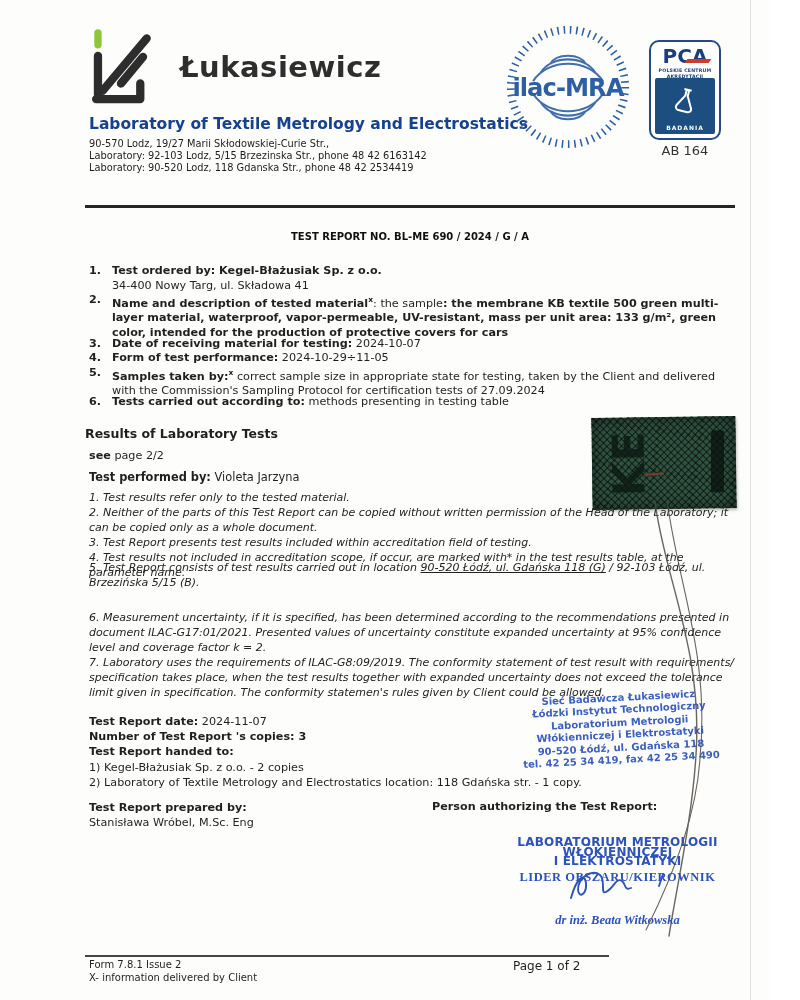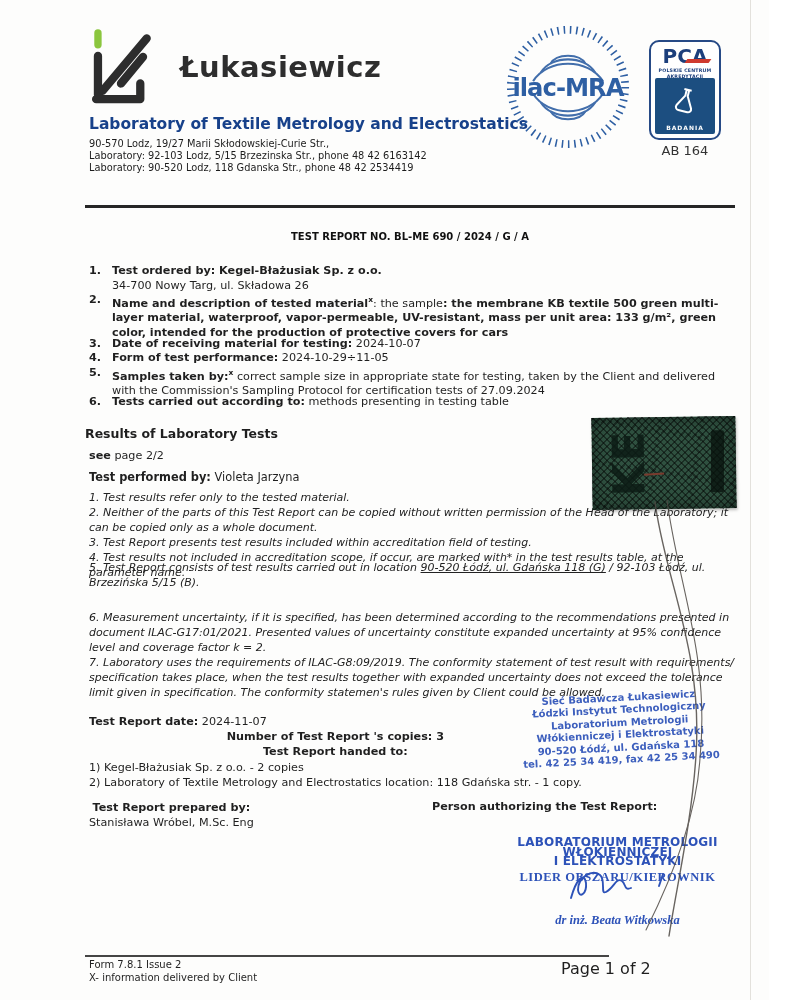--- a/index.html
+++ b/index.html
@@ -25,21 +25,21 @@
   .pca-sub{font-size:4.7px;font-weight:bold;color:#1c3f7c;line-height:1.3;letter-spacing:.2px;margin-top:2px;}
   .pca-dark{position:absolute;left:4px;right:4px;bottom:4px;height:56px;background:#1c4e80;border-radius:2px;}
   .pca-dark .badge-label{position:absolute;bottom:3px;width:100%;font-size:6px;font-weight:bold;
        color:#fff;letter-spacing:1px;}
   .ab{left:649px;top:143px;width:72px;text-align:center;font-size:13px;color:#333;}
 
   
   .doc-title{left:85px;top:231px;width:650px;text-align:center;font-size:10px;font-weight:bold;color:#111;}
   .item{left:89px;width:648px;padding-left:23px;box-sizing:border-box;font-size:11.2px;line-height:14.6px;}
   .item .num{position:absolute;left:0;font-weight:bold;}
-  .b{font-weight:bold;text-align:center;}
+  .b{font-weight:bold;}
   sup{font-size:7.5px;font-weight:bold;}
 
   
   .results-head{left:85px;top:426px;width:650px;text-align:left;font-size:12.5px;font-weight:bold;}
   .see-line{left:89px;top:449px;font-size:11.2px;}
   .performed{left:89px;top:470px;font-size:11.4px;}
 
   
   .note{left:89px;width:650px;font-size:11px;line-height:15px;font-style:italic;color:#222;}
   .note u{text-decoration:underline;}
@@ -69,21 +69,21 @@
   .stamp2 .s-big{font-size:12.5px;font-weight:bold;font-family:"Liberation Serif",serif;
      letter-spacing:.5px;margin-top:3px;}
   .stamp2 .s-name{font-size:12.5px;font-weight:bold;font-style:italic;
      font-family:"Liberation Serif",serif;margin-top:28px;}
   .sig-svg{position:absolute;left:92px;top:30px;}
 
   
   .foot-line{left:85px;top:955px;width:524px;height:2px;background:#454545;}
   .foot-form{left:89px;top:959px;font-size:10px;}
   .foot-x{left:89px;top:972px;font-size:10px;}
-  .foot-page{left:513px;top:959px;font-size:16px;margin-left:48px;}
+  .foot-page{left:513px;top:959px;font-size:12px;}
 
   .threads{left:0;top:0;pointer-events:none;}
 </style>
 </head>
 <body>
 
 <div class="page">
 
   <svg class="abs" style="left:86px;top:28px" width="92" height="88" viewBox="0 0 100 95">
     <rect x="9" y="1" width="8" height="21" rx="4" fill="#8bc63e"></rect>
@@ -132,21 +132,21 @@
       <div class="badge-label">BADANIA</div>
     </div>
   </div>
   <div class="abs ab">AB 164</div>
 
   <div class="abs doc-title">TEST REPORT NO.  BL-ME 690 / 2024 / G / A</div>
 
   <div class="abs item" style="top:264px">
     <span class="num">1.</span>
     <span class="b">Test ordered by: Kegel-Błażusiak Sp. z o.o.</span><br>
-    <span>34-700 Nowy Targ, ul. Składowa 26</span>
+    <span>34-400 Nowy Targ, ul. Składowa 41</span>
   </div>
   <div class="abs item" style="top:293px">
     <span class="num">2.</span>
     <span class="b">Name and description of tested material</span><sup>x</sup><span>: the sample</span><span class="b">: the membrane KB textile 500 green multi-layer material, waterproof, vapor-permeable, UV-resistant, mass per unit area: 133 g/m², green color, intended for the production of protective covers for cars</span>
   </div>
   <div class="abs item" style="top:337px">
     <span class="num">3.</span>
     <span class="b">Date of receiving material for testing:</span>
     <span>2024-10-07</span>
   </div>

